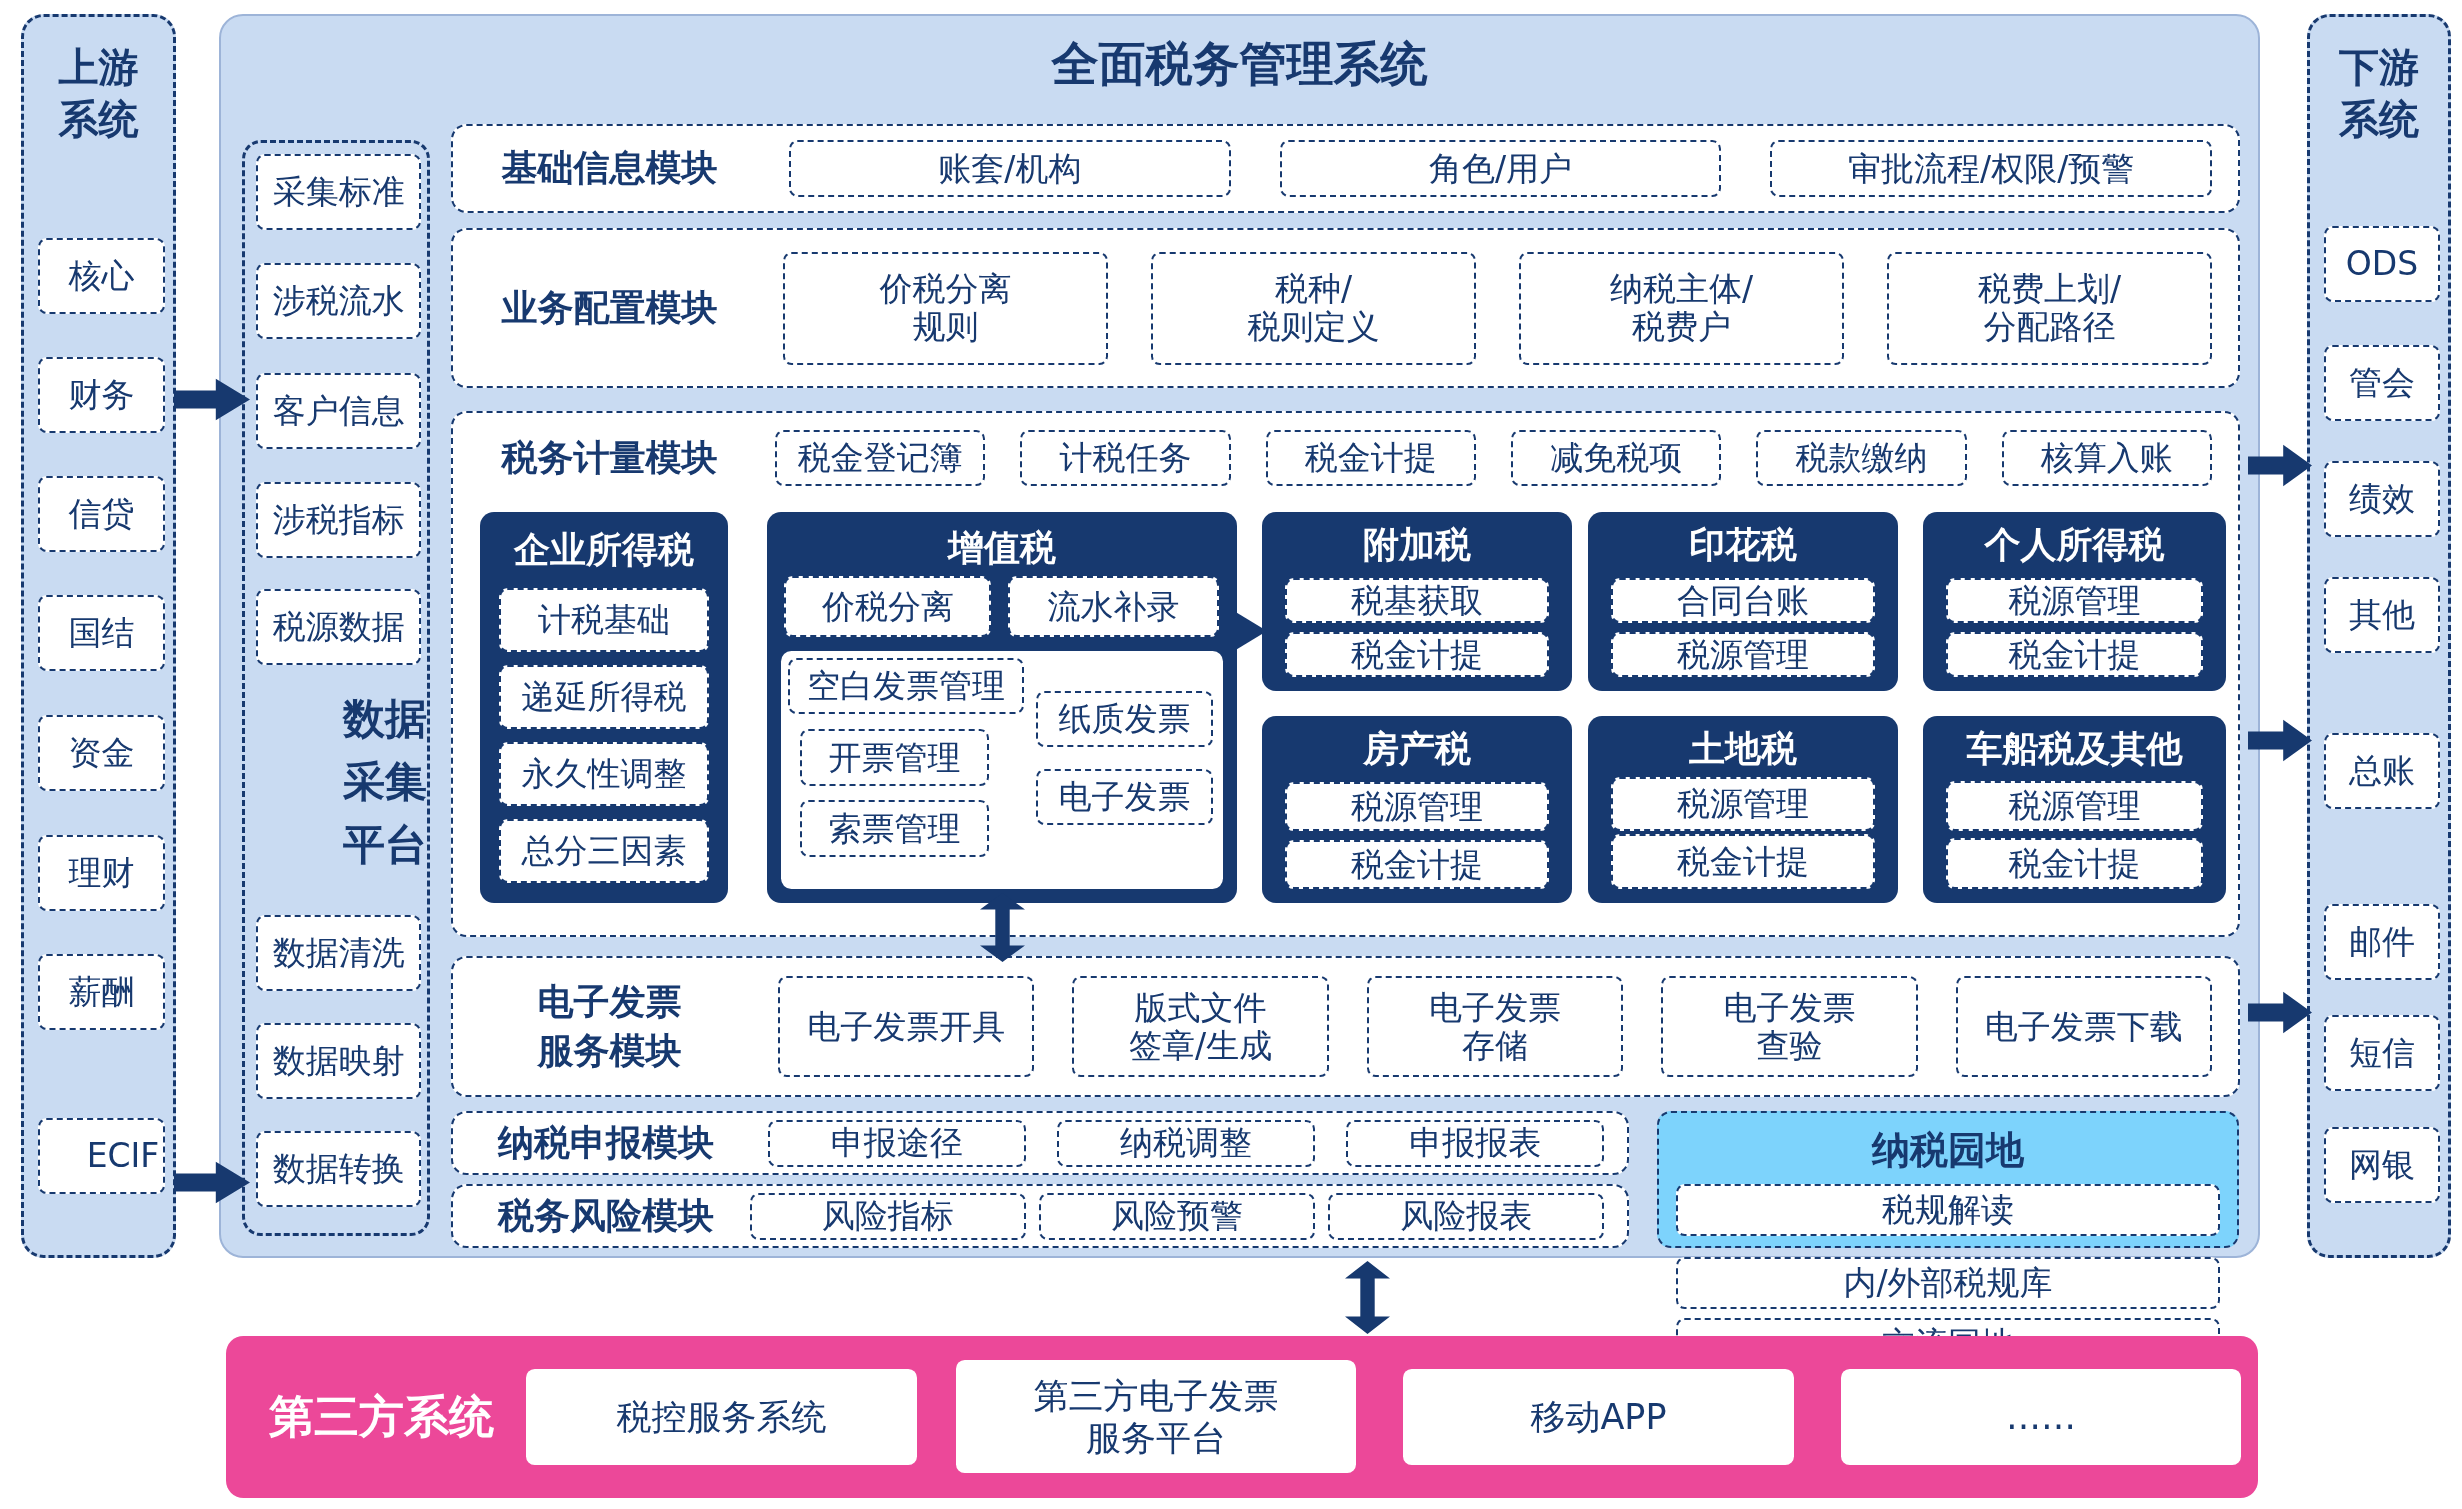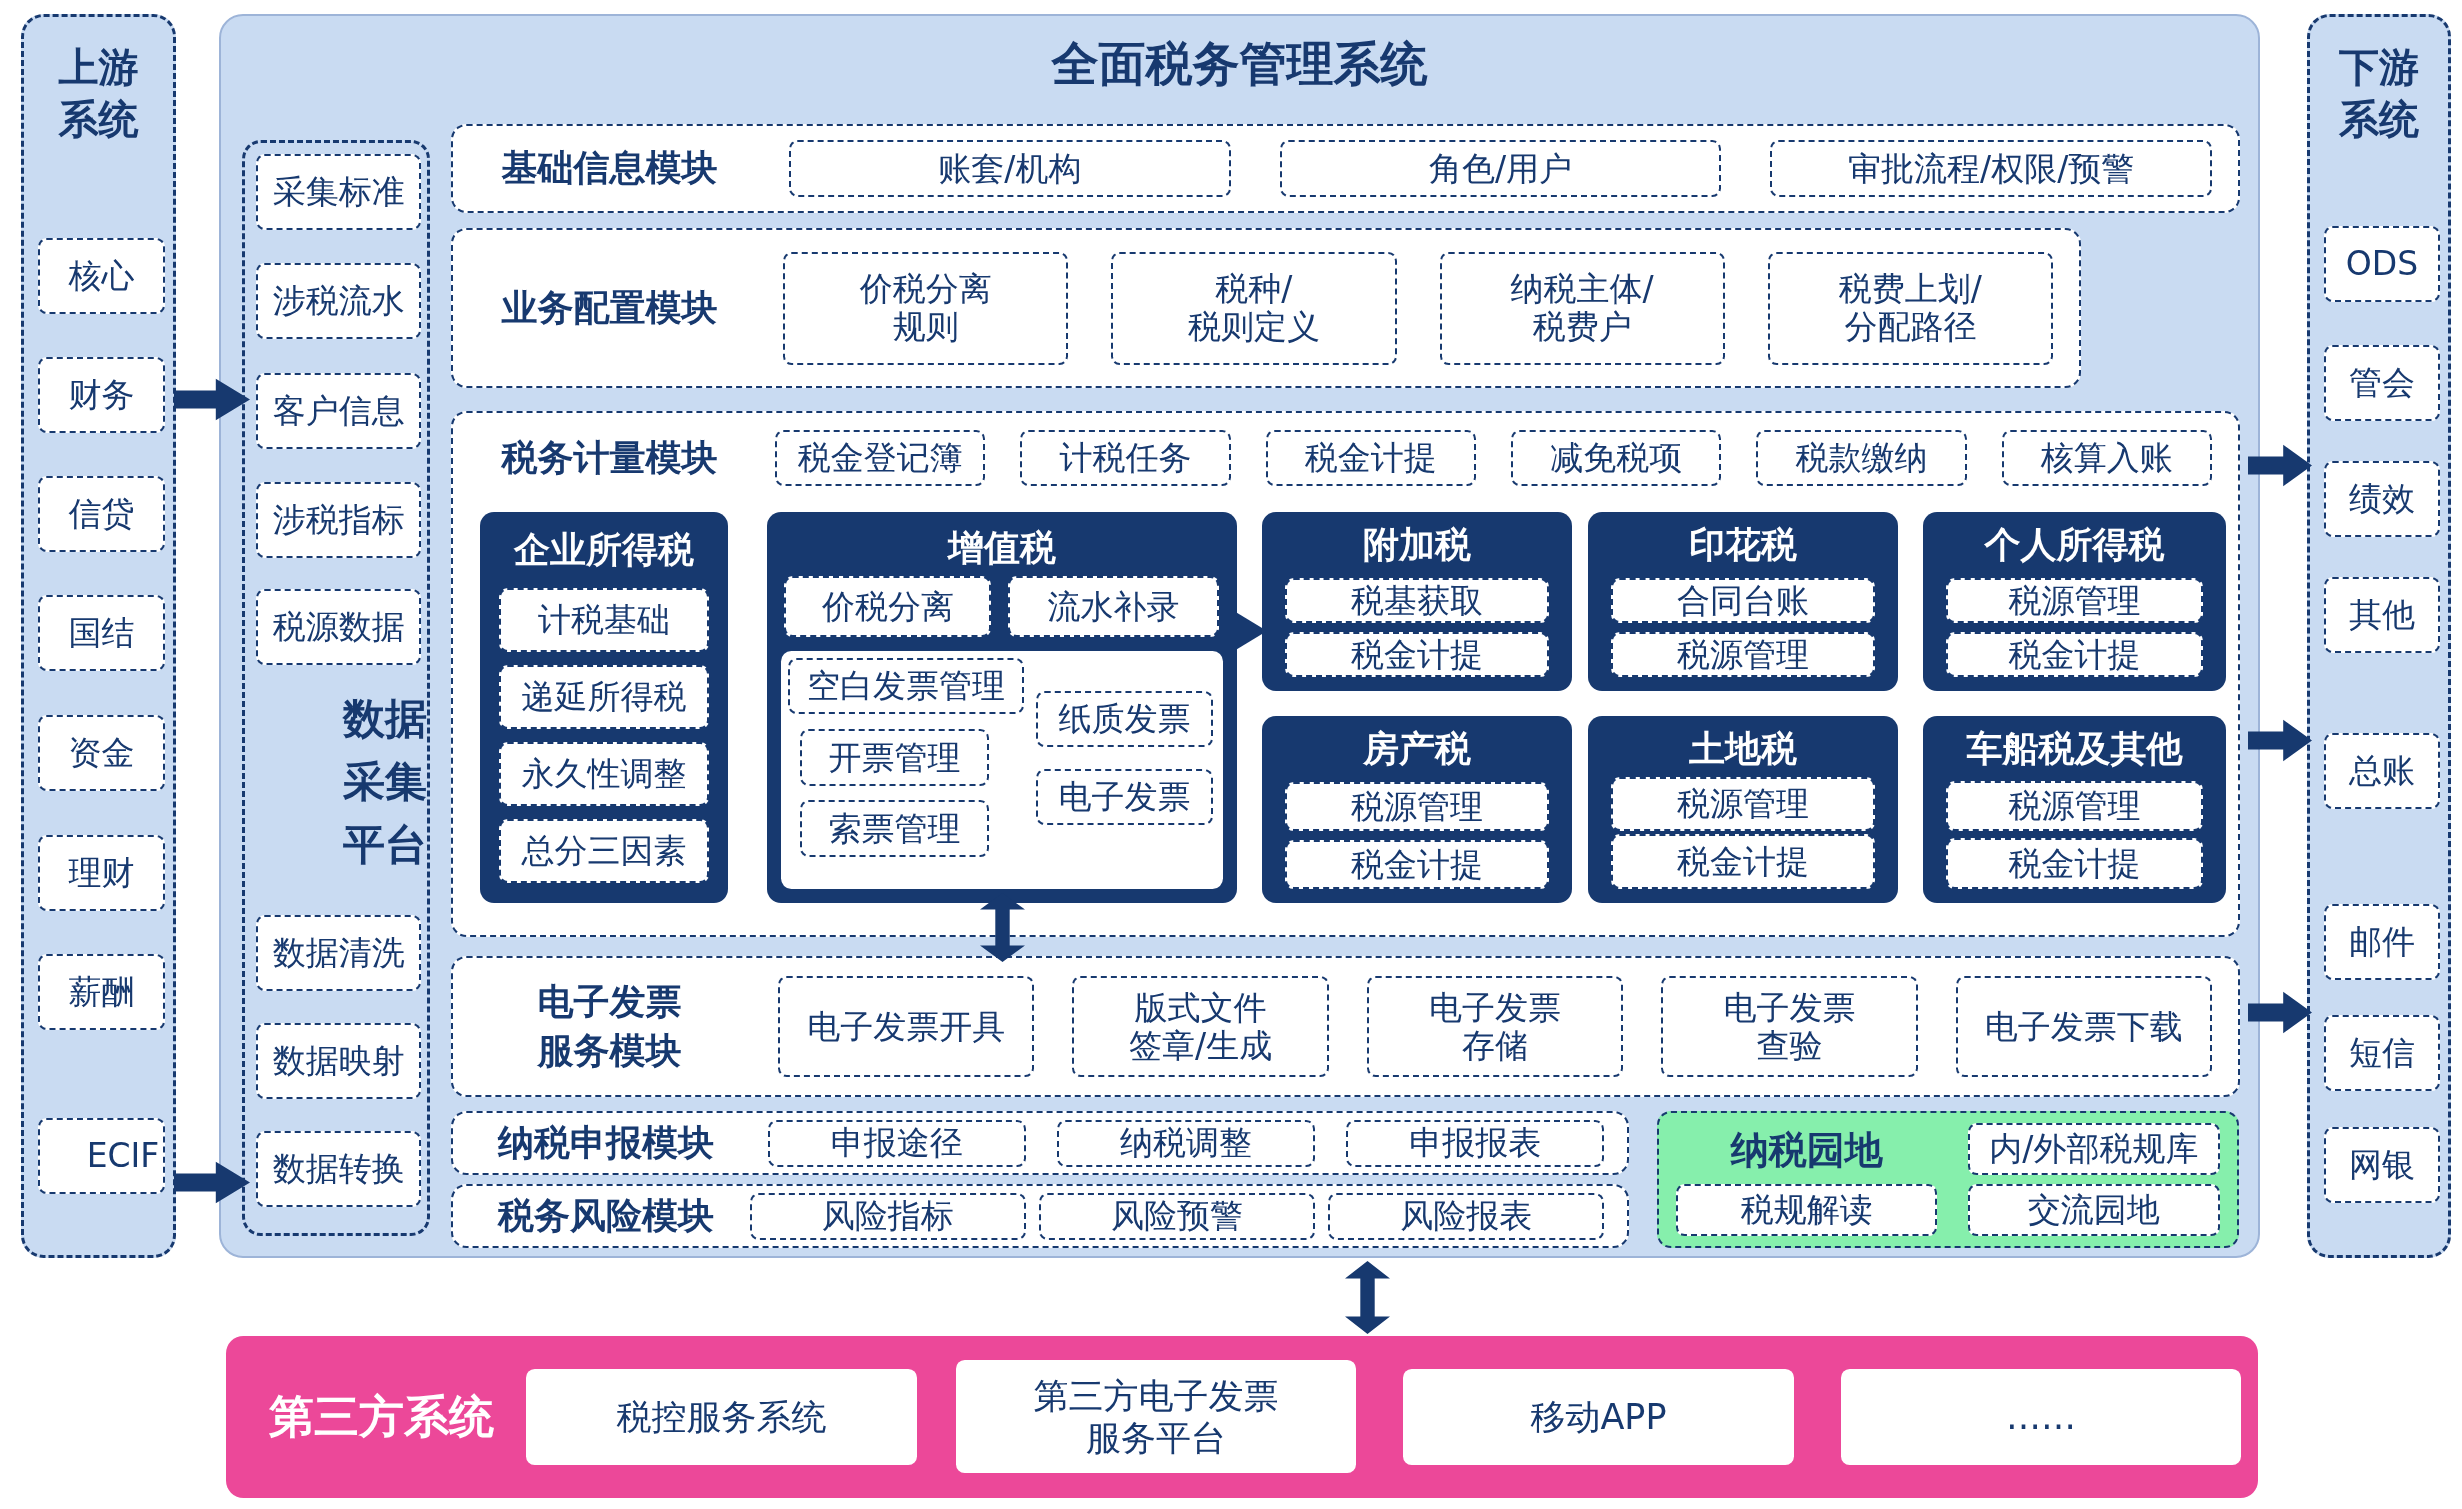--- a/index.html
+++ b/index.html
@@ -84,21 +84,21 @@
     <div class="box" style="position:absolute; left:11.3px; top:988px; width:165px; height:76px;">数据转换</div>
   </div>
 
   <div class="row" style="left:451px; top:124px; width:1789px; height:89px; padding:0 26px; gap:49px;">
     <div class="label" style="width:261px;">基础信息模块</div>
     <div class="box" style="flex:1; height:57px;">账套/机构</div>
     <div class="box" style="flex:1; height:57px;">角色/用户</div>
     <div class="box" style="flex:1; height:57px;">审批流程/权限/预警</div>
   </div>
 
-  <div class="row" style="left:451px; top:228px; width:1630px; height:160px; padding:5px 26px; gap:43px;">
+  <div class="row" style="left:451px; top:228px; width:1789px; height:160px; padding:5px 26px; gap:43px;">
     <div class="label" style="width:261px;">业务配置模块</div>
     <div class="box" style="flex:1; height:113px;">价税分离
 规则</div>
     <div class="box" style="flex:1; height:113px;">税种/
 税则定义</div>
     <div class="box" style="flex:1; height:113px;">纳税主体/
 税费户</div>
     <div class="box" style="flex:1; height:113px;">税费上划/
 分配路径</div>
   </div>
@@ -194,21 +194,21 @@
     <div class="box" style="flex:1; height:47px;">申报报表</div>
   </div>
 
   <div class="row" style="left:451px; top:1184px; width:1178px; height:64px; padding:0 22.6px; gap:13px;">
     <div class="label" style="width:261px;">税务风险模块</div>
     <div class="box" style="flex:1; height:47px;">风险指标</div>
     <div class="box" style="flex:1; height:47px;">风险预警</div>
     <div class="box" style="flex:1; height:47px;">风险报表</div>
   </div>
 
-  <div style="position:absolute; left:1657px; top:1111px; width:582px; height:137px; background:#86efac; border:2.6px dashed #17396f; border-radius:14px; display:flex; padding:10.4px 17.4px; gap:31px;">
+  <div style="position:absolute; left:1657px; top:1111px; width:582px; height:137px; background:#7dd3fc; border:2.6px dashed #17396f; border-radius:14px; display:flex; padding:10.4px 17.4px; gap:21px;flex-direction:column;">
     <div style="flex:0 0 48%; display:flex; flex-direction:column; gap:7px;">
       <div class="label" style="font-size:38px; height:54px; display:flex; align-items:center; justify-content:center;">纳税园地</div>
       <div class="box" style="height:52px;">税规解读</div>
     </div>
     <div style="flex:1; display:flex; flex-direction:column; gap:8.7px;">
       <div class="box" style="height:52px;">内/外部税规库</div>
       <div class="box" style="height:52px;">交流园地</div>
     </div>
   </div>
 

